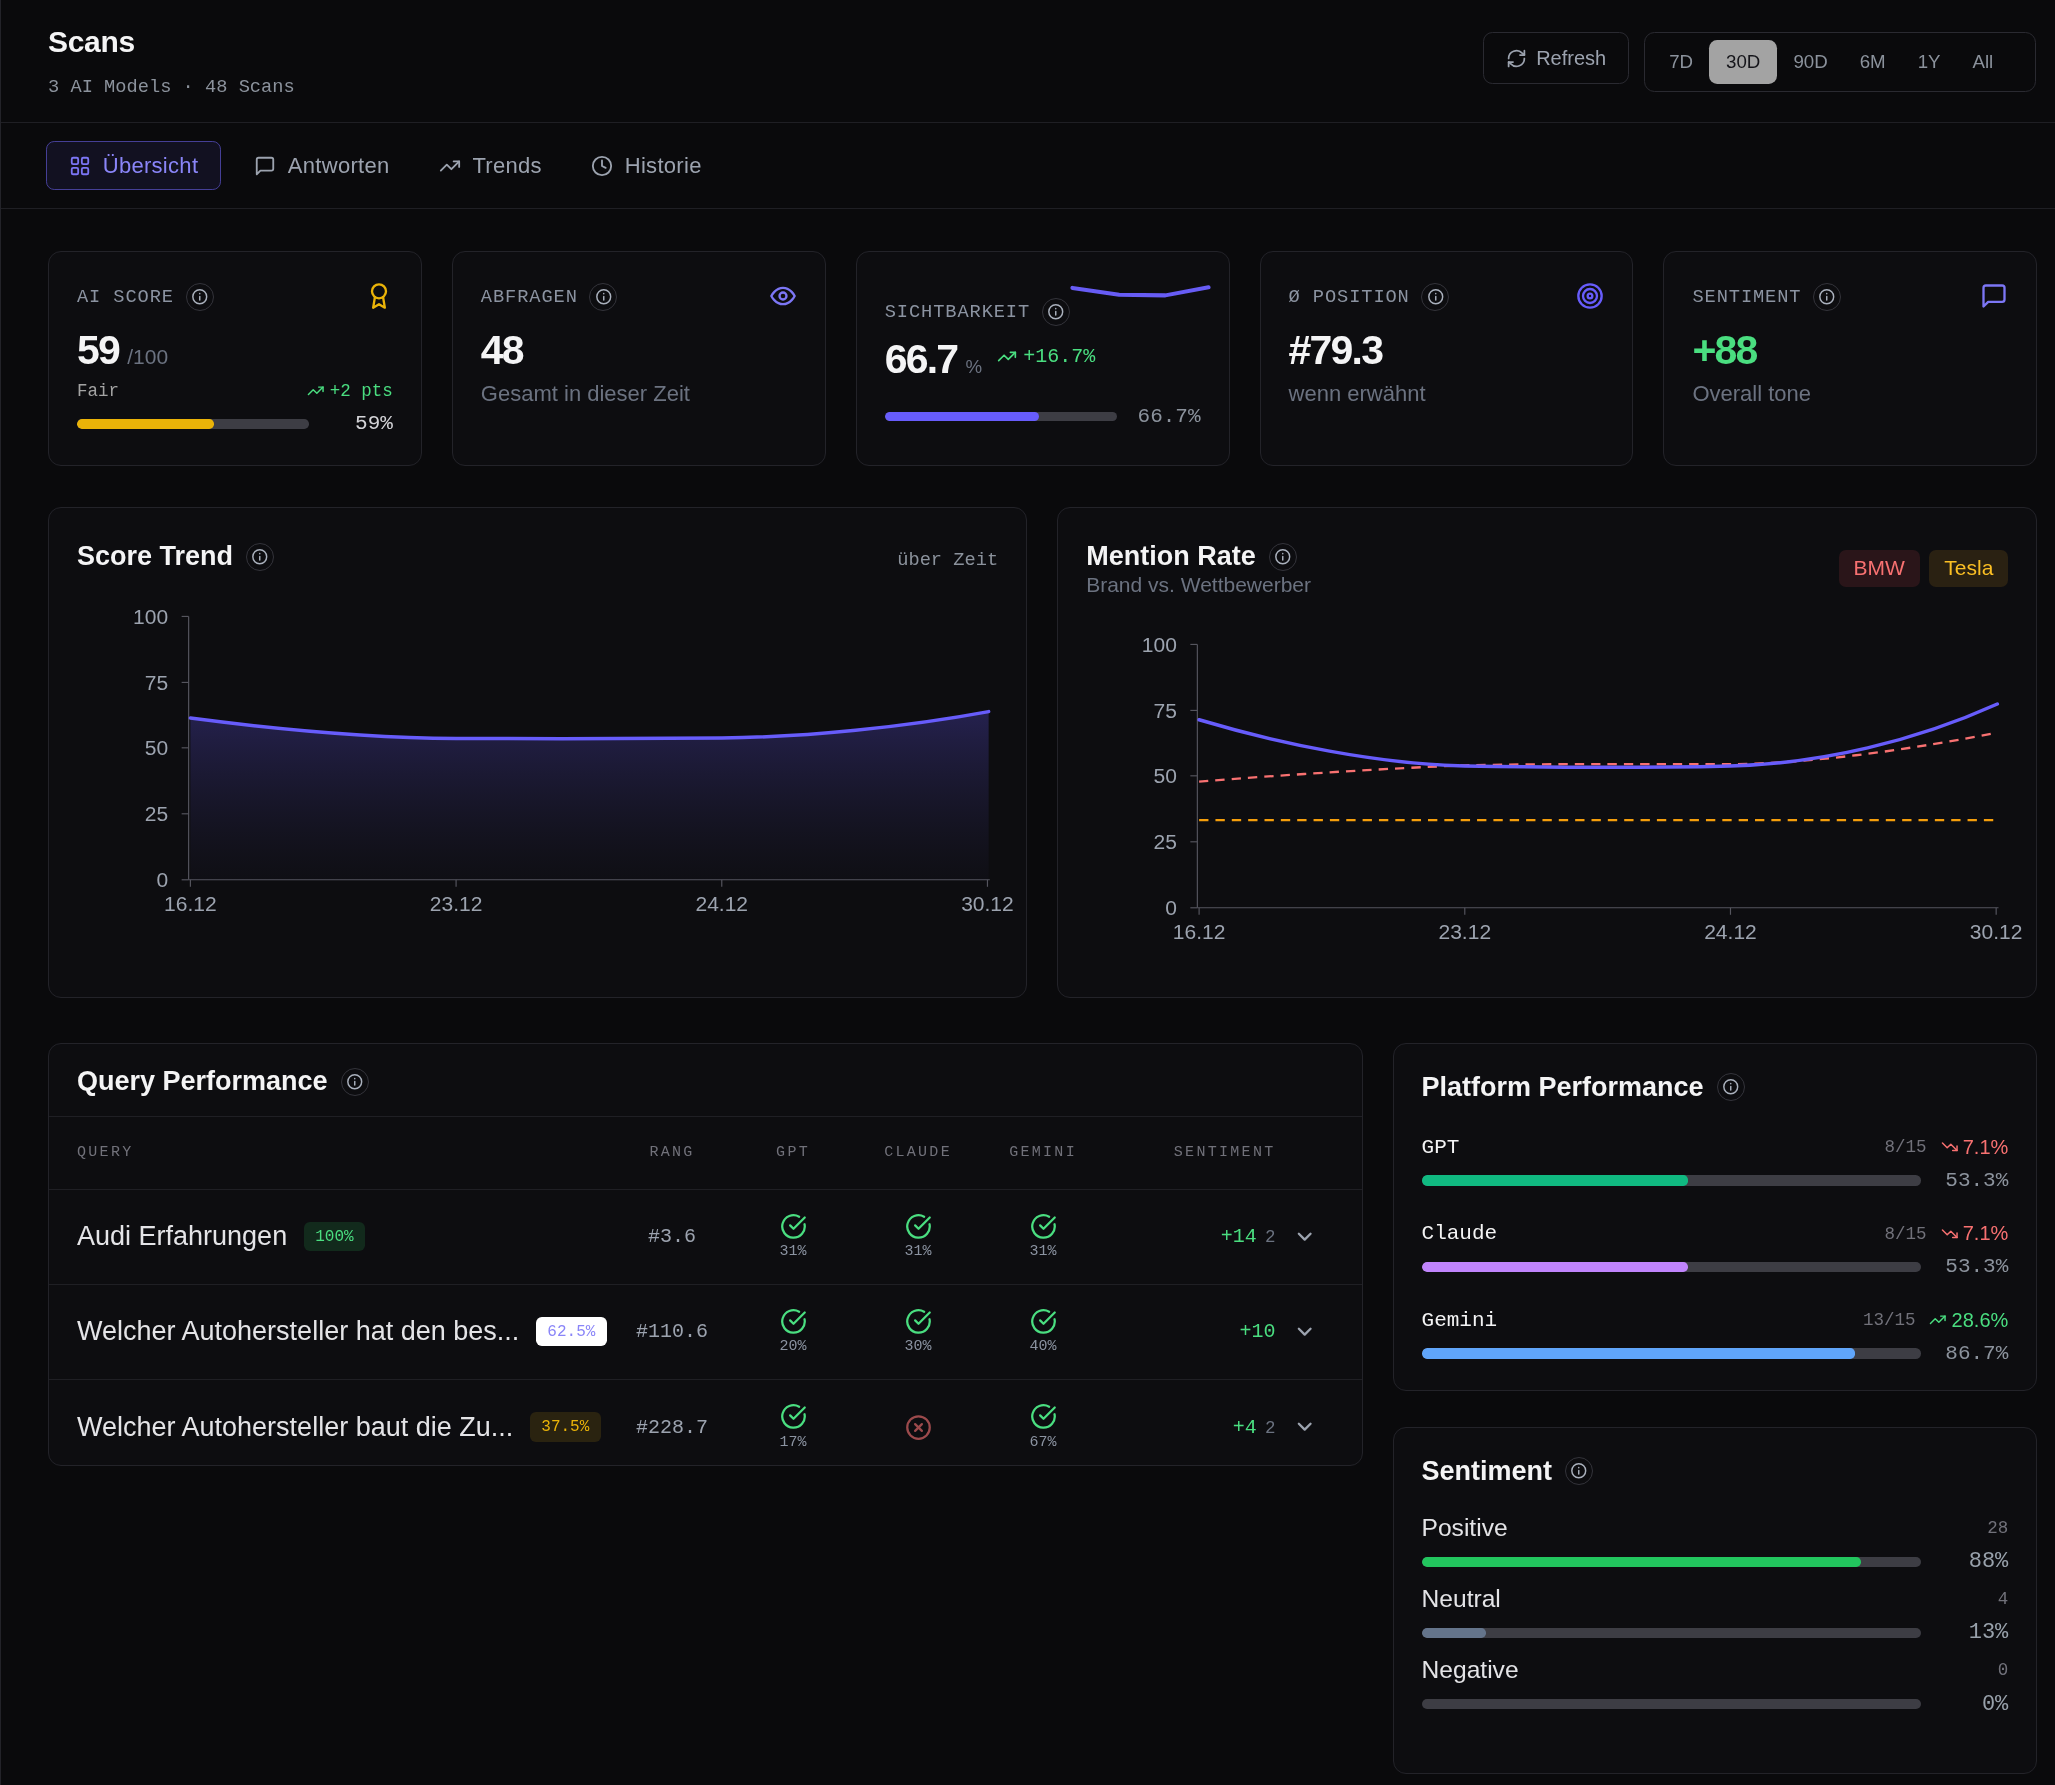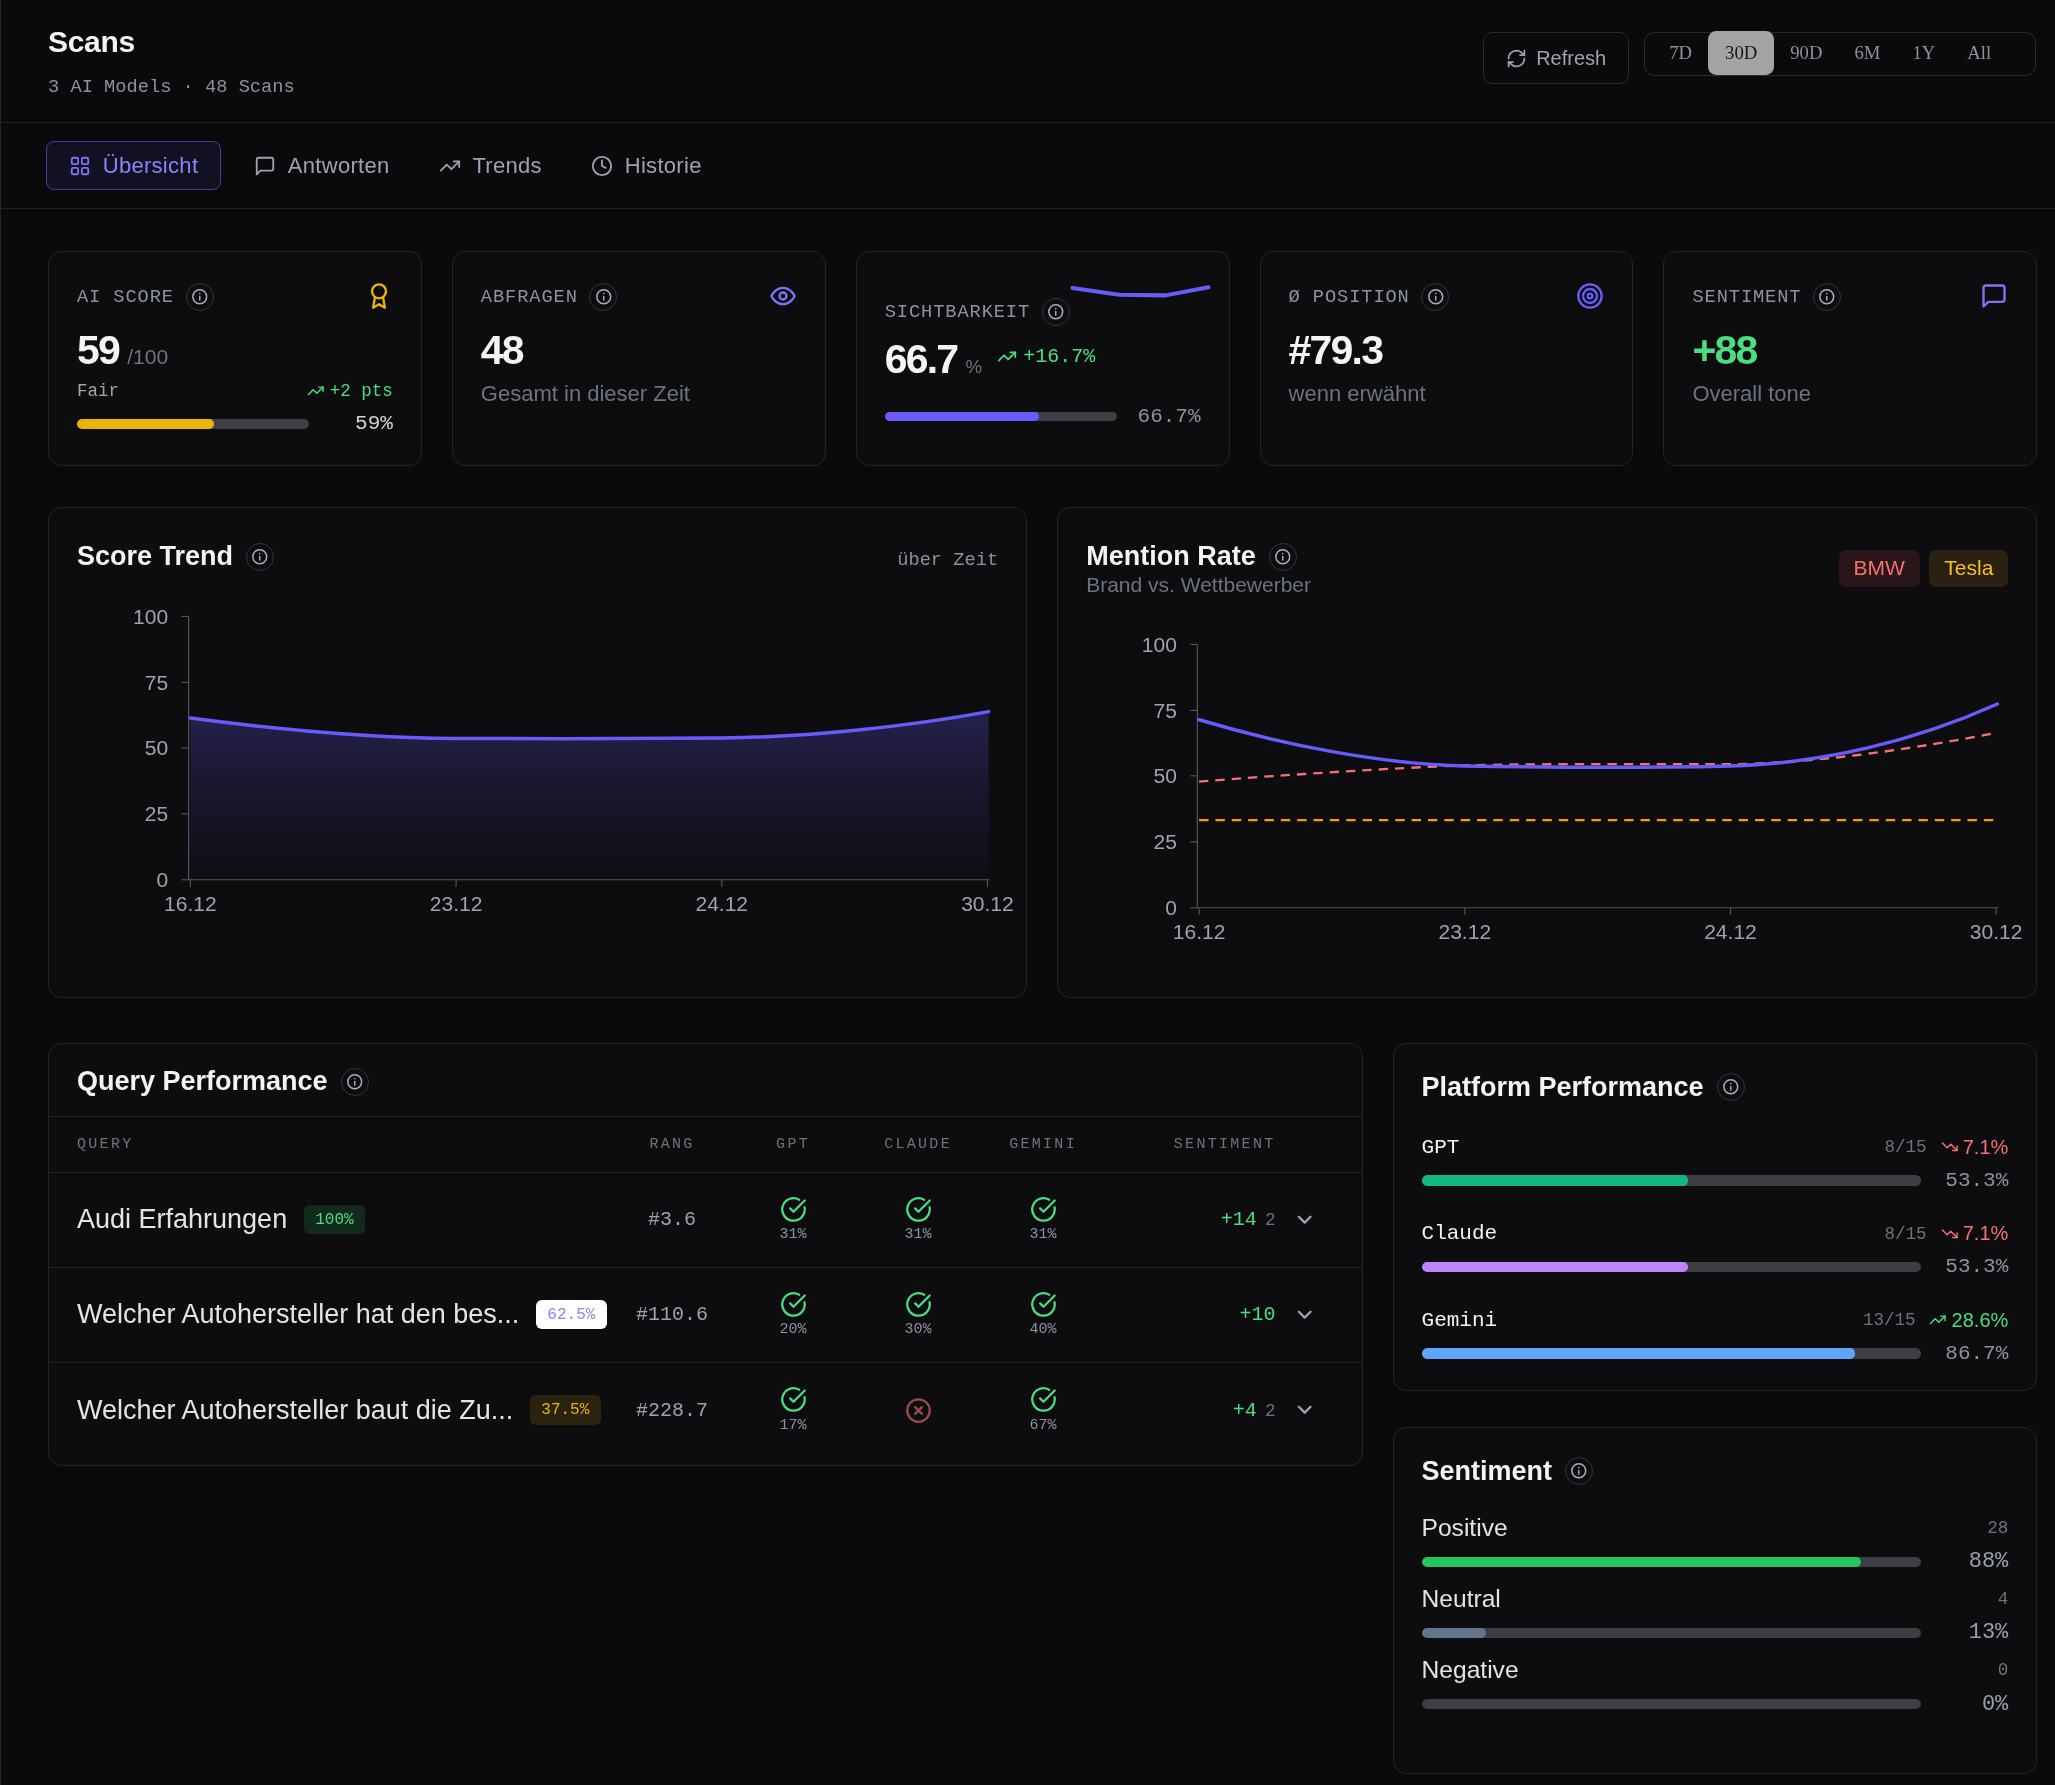--- a/index.html
+++ b/index.html
@@ -2,21 +2,21 @@
 <html style="font-size:9.4px"><head><meta charset="utf-8">
 <style>
 *{margin:0;padding:0;box-sizing:border-box}
 html,body{width:2056px;height:1786px;background:#0a0a0c;overflow:hidden}
 body{font-family:"Liberation Sans",sans-serif;color:#f4f4f5;position:relative;border-left:1.2px solid #232329}
 
 header{height:123px;border-bottom:0.6px solid #1f1f24;position:relative}
 h1{position:absolute;left:47px;top:24.6px;font-size:30px;font-weight:700;letter-spacing:-0.3px}
 .sub{position:absolute;left:47px;top:76px;font-family:"Liberation Mono",monospace;font-size:18.7px;color:#8b929c}
 .refresh{position:absolute;left:1482px;top:32px;width:146px;height:52px;border:1.2px solid #2a2a31;border-radius:9.4px;display:flex;align-items:center;justify-content:center;gap:9.4px;color:#9ca3af;font-size:20px}
-.seg{position:absolute;left:1643px;top:32px;width:392px;height:44px;border:1.2px solid #2a2a31;border-radius:10.5px;display:flex;align-items:flex-end;padding:0 8.2px;font-family:Liberation Serif, serif;font-size:18.7px;color:#8b929c}
+.seg{position:absolute;left:1643px;top:32px;width:392px;height:60px;border:1.2px solid #2a2a31;border-radius:10.5px;display:flex;align-items:center;padding:0 8.2px;font-family:Liberation Sans, sans-serif;font-size:18.7px;color:#8b929c}
 .seg span{padding:0 16px;display:flex;align-items:center;height:44px}
 .seg .on{background:#a3a3a3;color:#15151a;border-radius:8.2px;padding:0 17px}
 
 nav{height:86px;border-bottom:0.6px solid #1f1f24;display:flex;align-items:center;padding-left:45px;gap:16.4px}
 .tab{display:flex;align-items:center;gap:11.7px;color:#9ca3af;font-size:22px;letter-spacing:0.3px;padding:0 16.4px;height:49px}
 .tab.on{color:#8a85f8;background:rgba(103,92,251,.09);border:1.2px solid #453f96;border-radius:8.2px;padding:0 22px}
 .tab svg{flex:0 0 auto}
 
 main{padding:42px 18.7px 0 47px}
 .statrow{display:flex;gap:30px}
@@ -47,21 +47,21 @@
 .csub{position:absolute;left:28px;top:65px;font-size:21px;color:#6b7280;font-weight:400}
 .cright{position:absolute;right:28px;top:41px;font-family:"Liberation Mono",monospace;font-size:18.7px;color:#8b929c}
 .legend{position:absolute;right:28px;top:42px;display:flex;gap:9.4px}
 .chip{font-size:21px;padding:6.4px 15px;border-radius:7px}
 .chip.bmw{color:#f87171;background:#2a1519}
 .chip.tesla{color:#fbbf24;background:#2a2112}
 
 .bottomrow{display:flex;gap:30px;margin-top:45px;align-items:flex-start}
 .qcard{width:1315px;height:423px}
 .qtitle{display:flex;align-items:center;gap:13px;font-size:27px;font-weight:700;padding:22px 28px 18.7px}
-.qhead{display:flex;align-items:center;height:57px;border-top:0.6px solid #1f1f24;border-bottom:0.6px solid #1f1f24;font-family:"Liberation Mono",monospace;font-size:15px;letter-spacing:2.3px;color:#71717a;padding:0 28px}
+.qhead{display:flex;align-items:center;height:74px;border-top:0.6px solid #1f1f24;border-bottom:0.6px solid #1f1f24;font-family:"Liberation Mono",monospace;font-size:15px;letter-spacing:2.3px;color:#71717a;padding:0 28px}
 .qrow{display:flex;align-items:center;height:95px;border-bottom:0.6px solid #1f1f24;padding:0 28px}
 .qrow:last-child{border-bottom:none}
 .q-query{flex:1;display:flex;align-items:center;gap:16.4px}
 .qtext{font-size:27px;color:#e4e4e7}
 .qchip{font-family:"Liberation Mono",monospace;font-size:16px;padding:5.8px 11.7px;border-radius:5.8px}
 .qc-g{color:#4ade80;background:#122a1c}
 .qc-p{color:#8a85f8;background:#ffffff}
 .qc-y{color:#eab308;background:#2a2310}
 .col-rang{width:117px;text-align:center;font-family:"Liberation Mono",monospace;font-size:20px;color:#9ca3af}
 .col-m{width:125px;display:flex;flex-direction:column;align-items:center;gap:3.5px}

